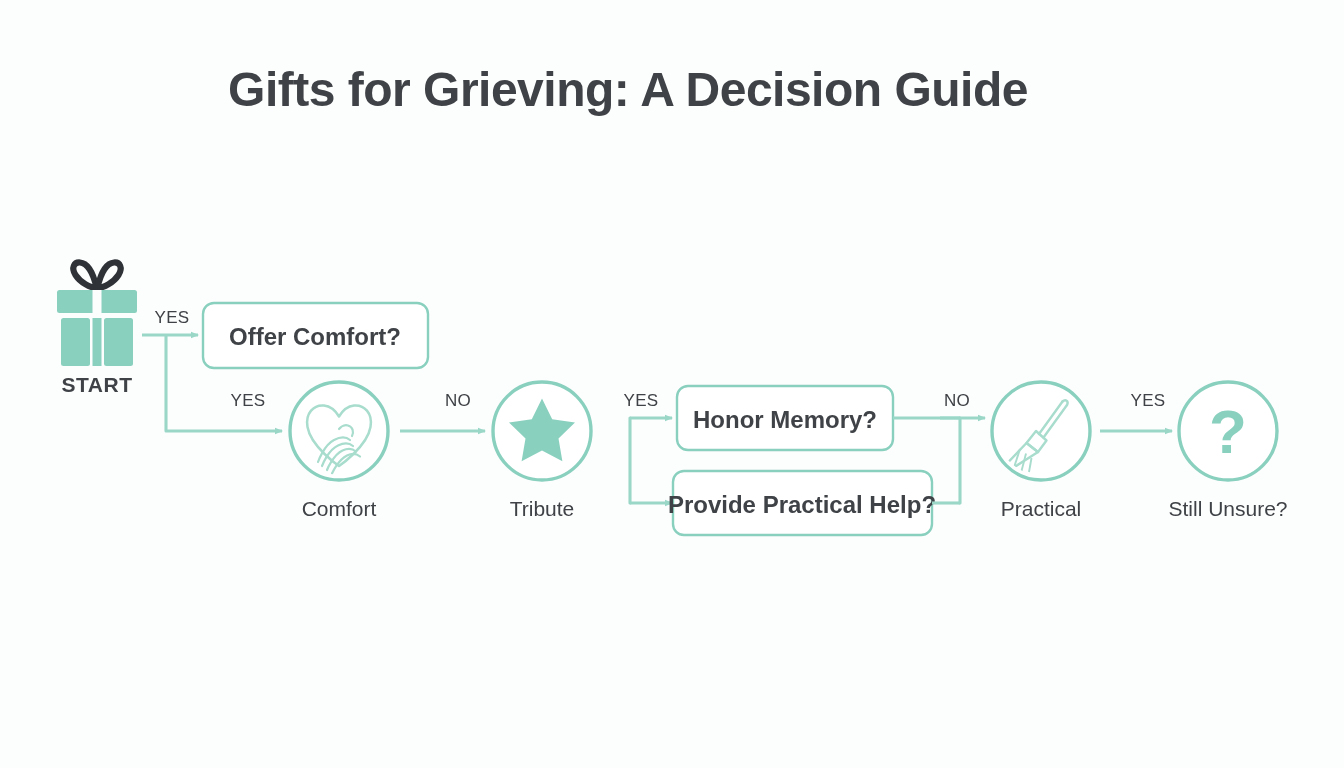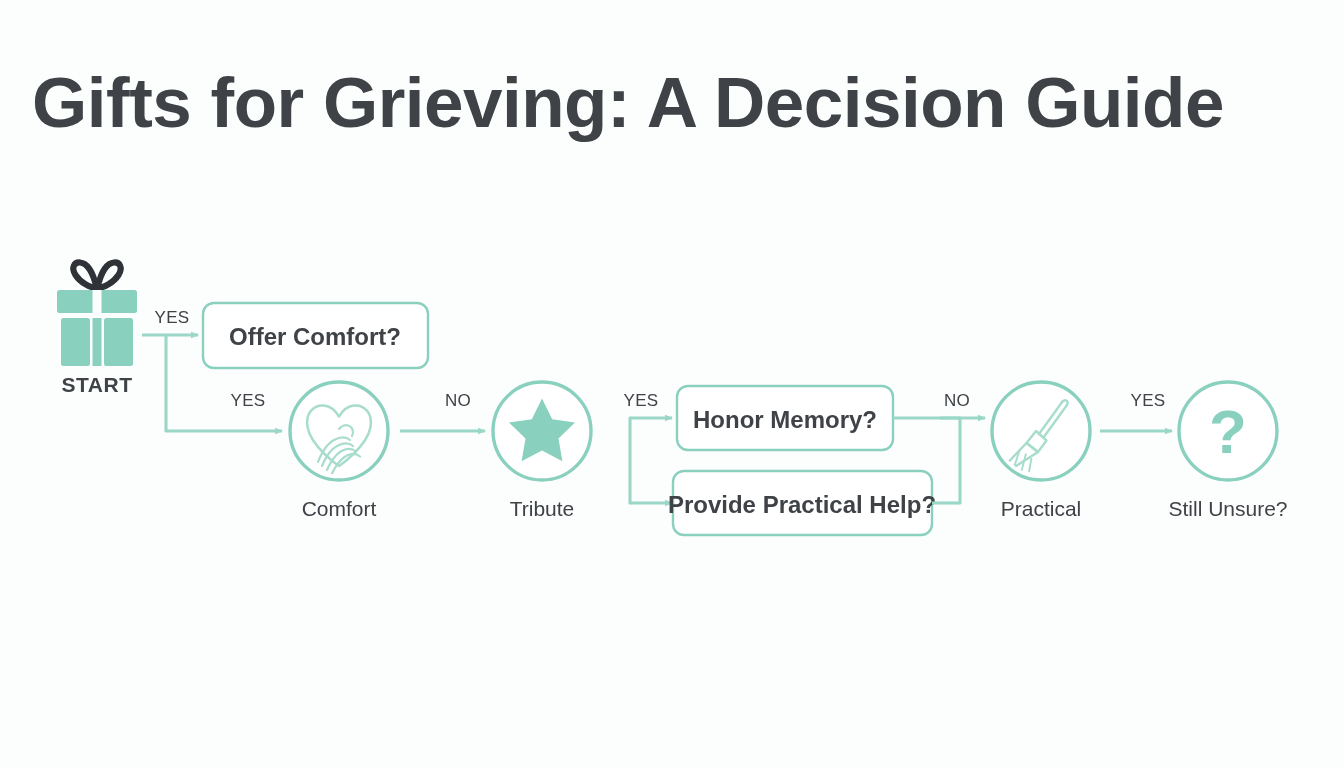--- a/index.html
+++ b/index.html
@@ -16,21 +16,21 @@
     width: 1344px;
     height: 768px;
     background: #fcfdfd;
   }
   #page-title {
     position: absolute;
     top: 62px;
     left: 0;
     width: 1256px;
     text-align: center;
-    font-size: 71px;
+    font-size: 48px;
     font-weight: bold;
     color: #3f4246;
     letter-spacing: -0.5px;
     white-space: nowrap;
   }
   svg#flow {
     position: absolute;
     top: 0;
     left: 0;
   }

